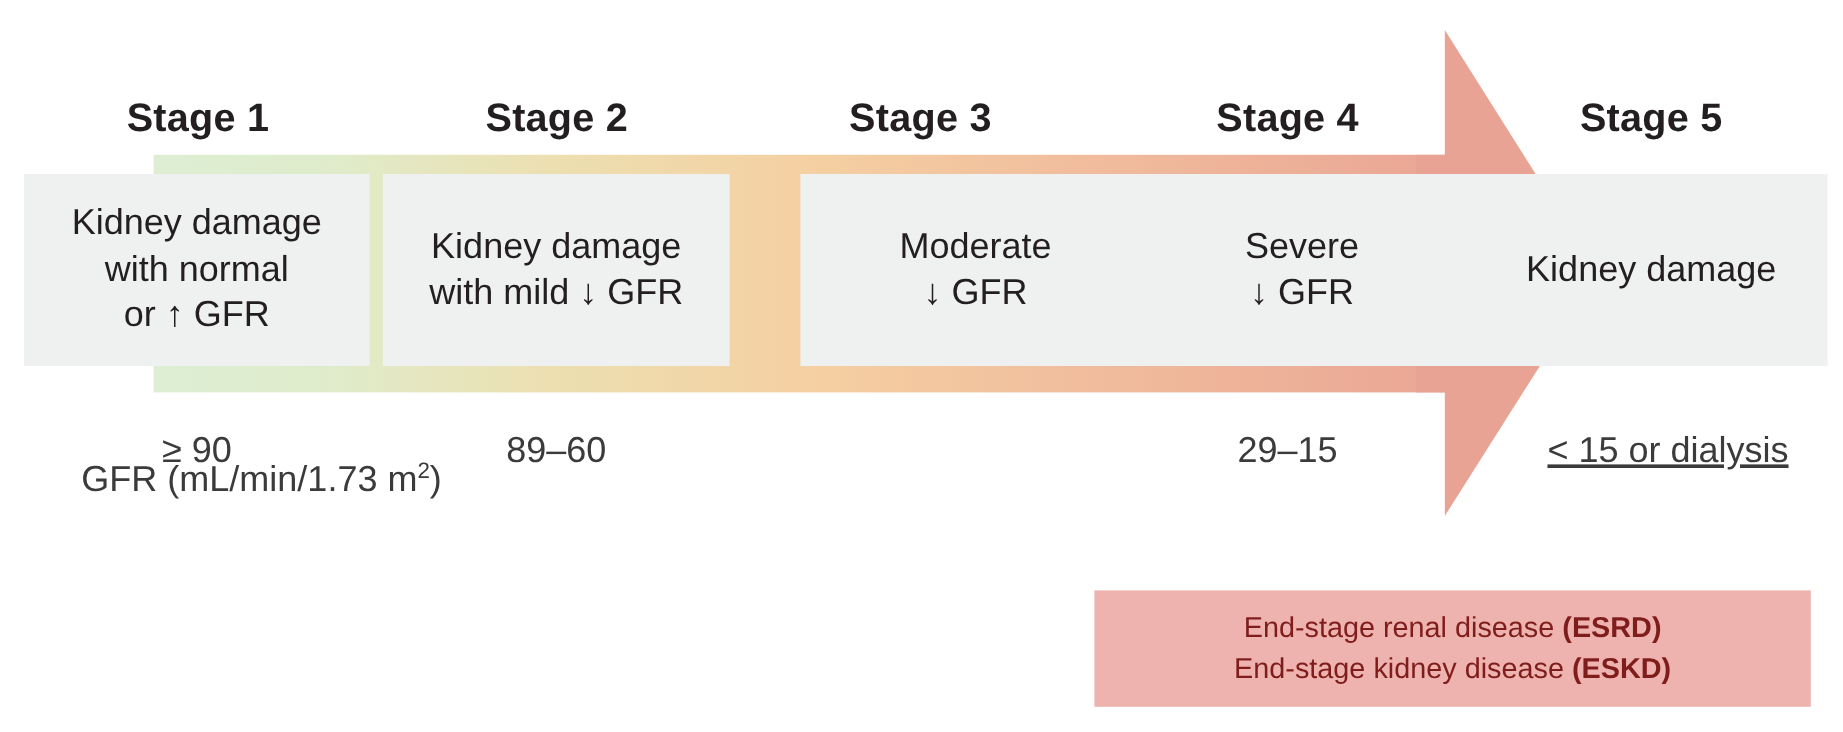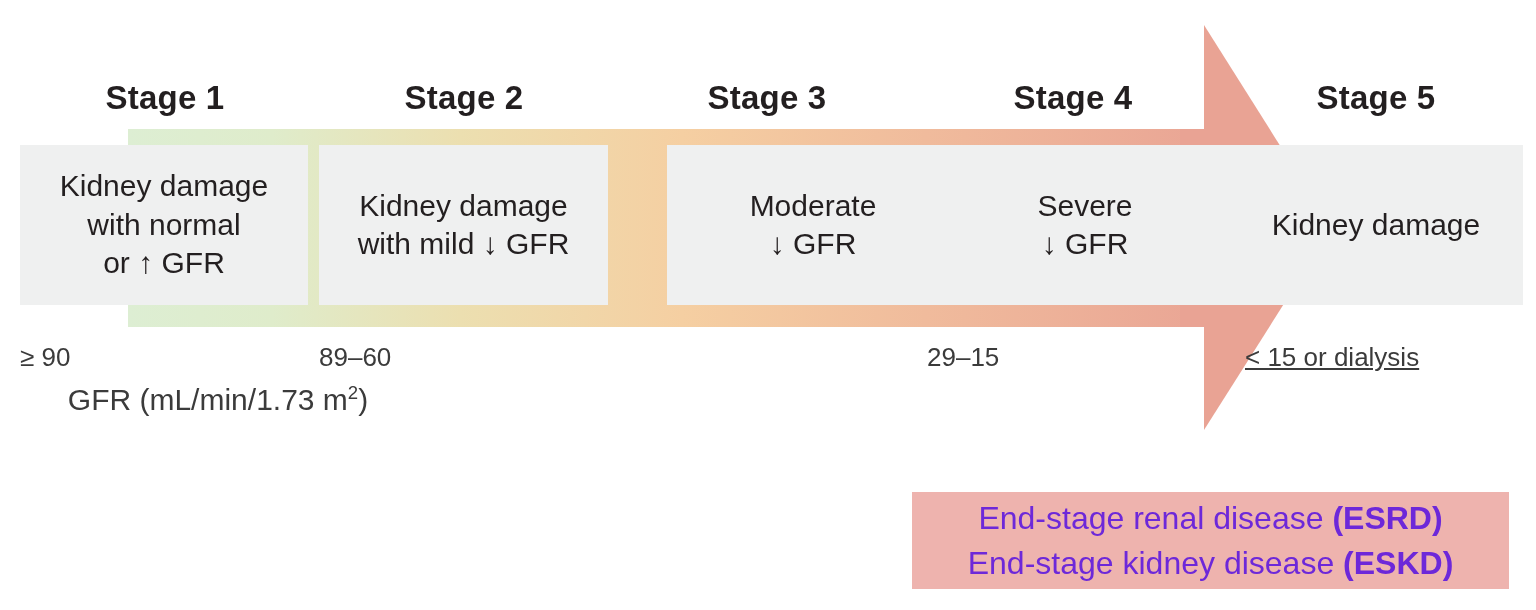--- a/index.html
+++ b/index.html
@@ -64,24 +64,25 @@
     font-size: 30px;
     line-height: 1.28;
     color: #231f20;
     padding: 0 8px;
     white-space: pre-line;
   }
 
   
   .gfr-value {
     position: absolute;
-    top: 336px;
+    top: 355px;
     height: 42px;
     line-height: 42px;
-    font-size: 26px;
+    text-align: center;
+    font-size: 30px;
     color: #3b3b3b;
     white-space: nowrap;
     z-index: 6;
   }
 
   
   .gfr-axis-label {
     position: absolute;
     left: 62px;
     top: 380px;
@@ -106,23 +107,23 @@
     width: 597px;
     height: 97px;
     background: #eeb3ae;
     display: flex;
     flex-direction: column;
     align-items: center;
     justify-content: center;
     z-index: 6;
   }
   #esrd-box .esrd-line {
-    font-size: 32px;
+    font-size: 24px;
     line-height: 1.38;
-    color: #6d28d9;
+    color: #7f1d1d;
     white-space: nowrap;
   }
   #esrd-box .esrd-line b { font-weight: bold; }
 </style>
 </head>
 <body>
 
 <div id="diagram">
 
   <svg class="arrow-layer" viewBox="0 0 1536 610" width="1536" height="610" preserveAspectRatio="none">

